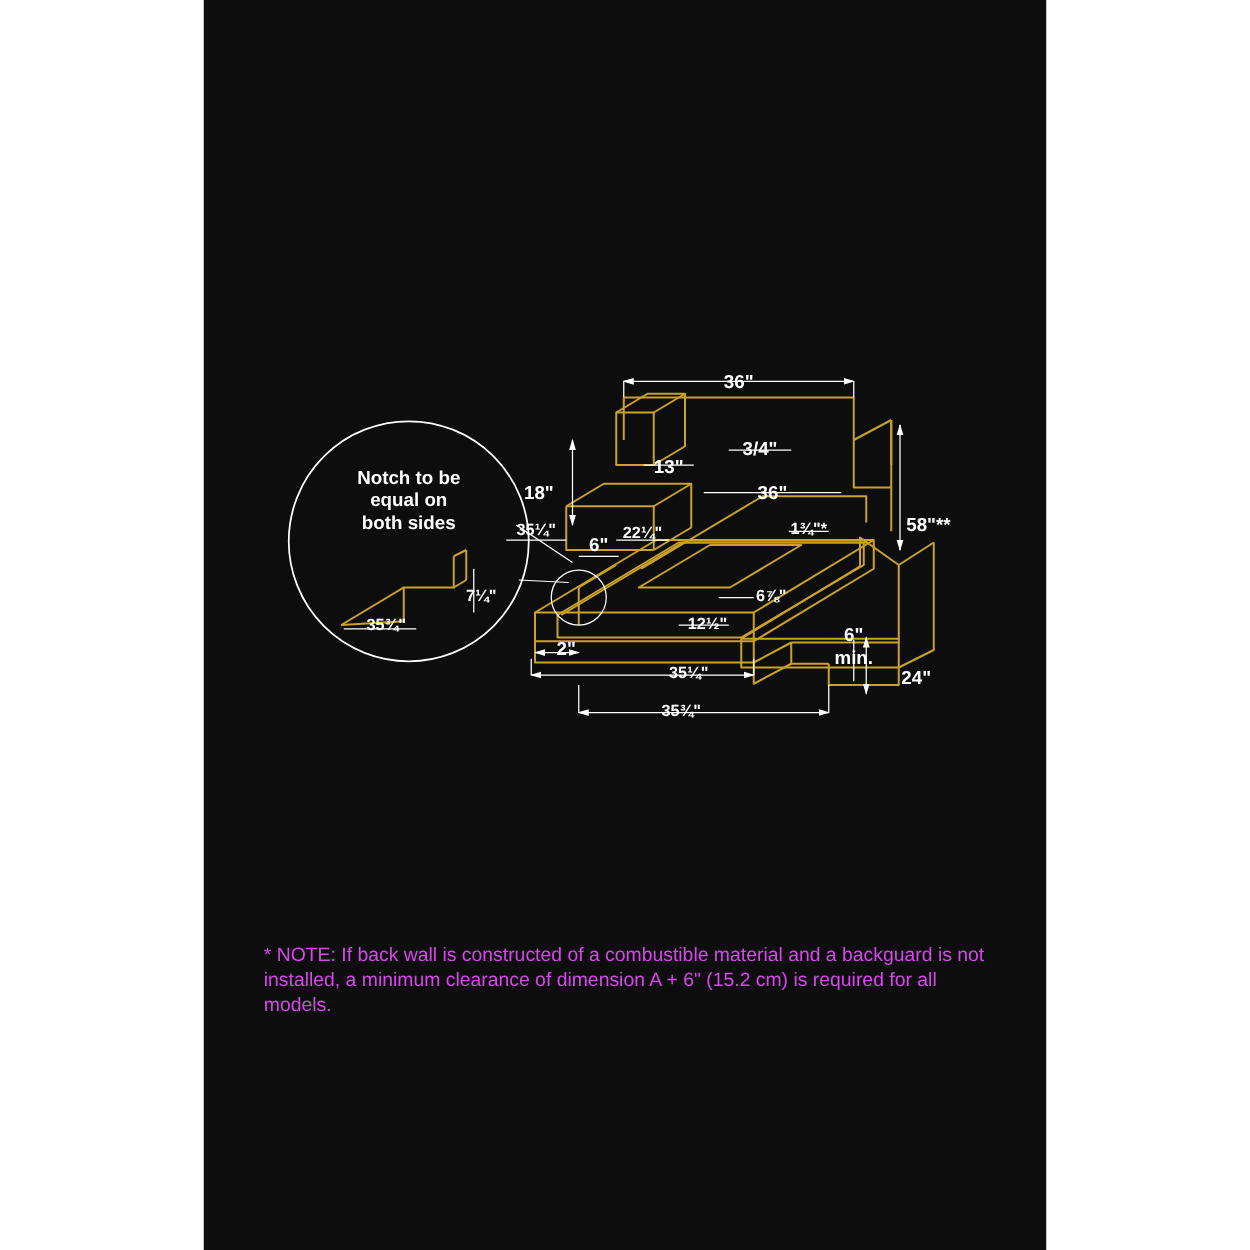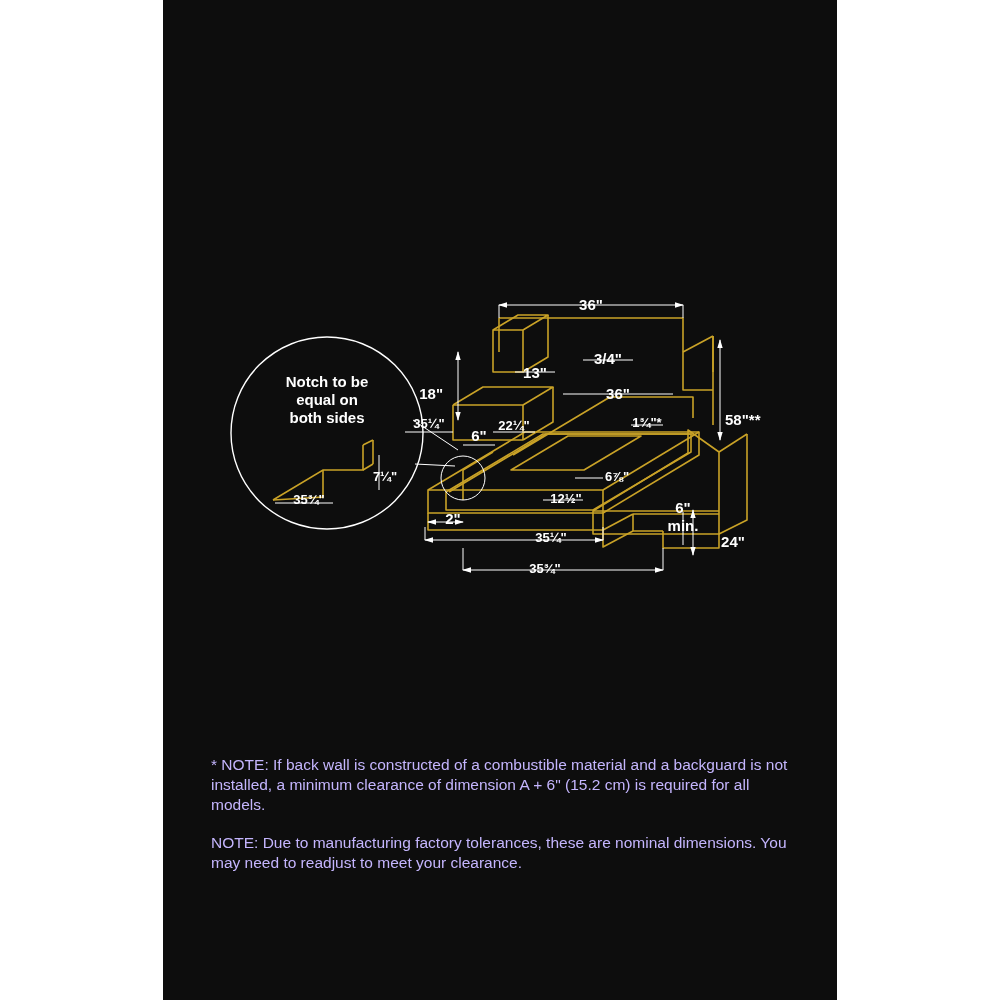--- a/index.html
+++ b/index.html
@@ -54,21 +54,21 @@
     fill: #ffffff;
     font-family: "Liberation Sans", sans-serif;
     font-size: 15px;
     font-weight: 700;
   }
   .notes {
     position: absolute;
     left: 48px;
     top: 755px;
     width: 580px;
-    color: #c4b5fd;
+    color: #d946ef;
     font-size: 15.5px;
     line-height: 20px;
     font-family: "Liberation Sans", sans-serif;
   }
   .notes p {
     margin: 0 0 0 0;
   }
   .notes .gap {
     height: 18px;
   }
@@ -226,17 +226,16 @@
           <text class="dim-text-sm" x="388" y="542" text-anchor="middle">35¼"</text>
           <text class="dim-text-sm" x="382" y="573" text-anchor="middle">35¾"</text>
           <text class="dim-text" x="570" y="547" text-anchor="middle">24"</text>
         </g>
       </svg>
     </div>
 
     <div class="notes">
       <p>* NOTE: If back wall is constructed of a combustible material and a backguard is not installed, a minimum clearance of dimension A + 6" (15.2 cm) is required for all models.</p>
       <div class="gap"></div>
-      <p>NOTE: Due to manufacturing factory tolerances, these are nominal dimensions. You may need to readjust to meet your clearance.</p>
     </div>
 
   </div>
 </div>
 
 </body></html>

